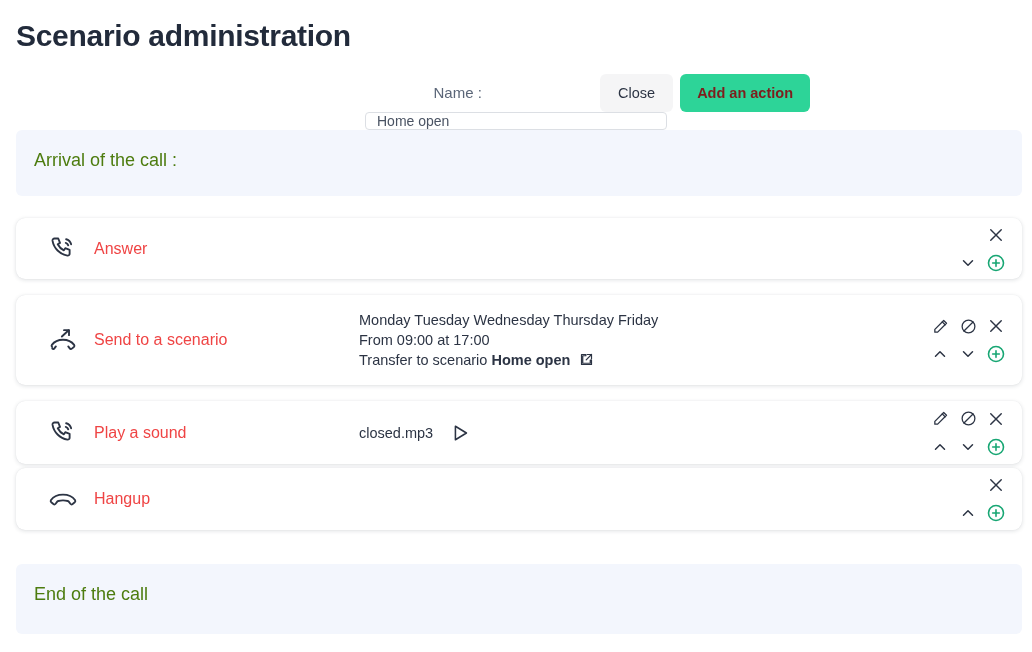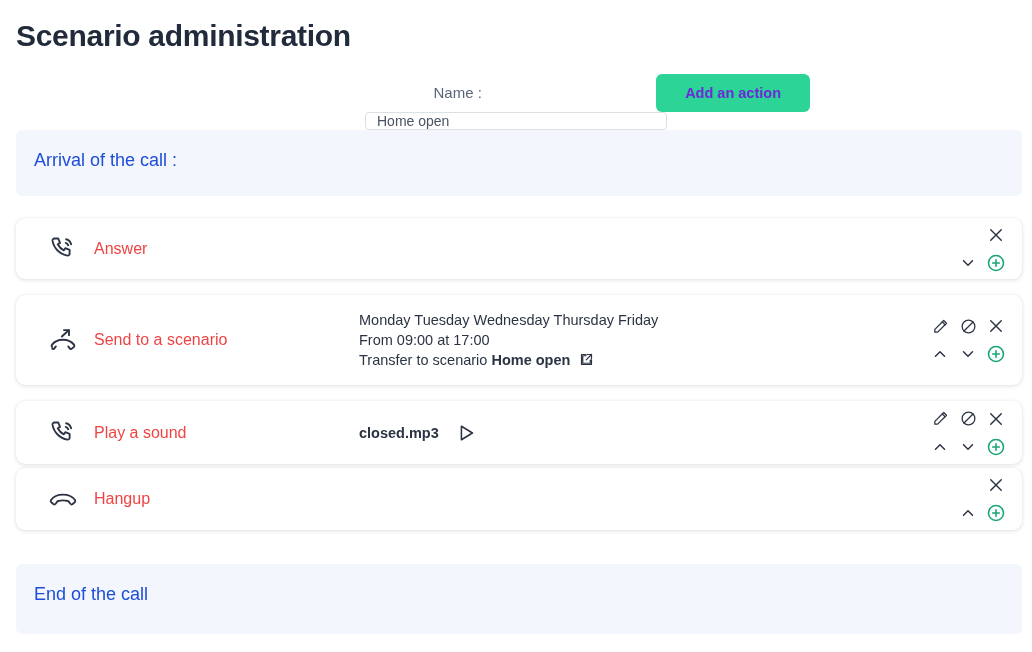--- a/index.html
+++ b/index.html
@@ -84,33 +84,33 @@
   }
 
   .btn-close {
     background: #f5f5f6;
     color: #2c3444;
     font-weight: normal;
   }
 
   .btn-primary {
     background: #2dd498;
-    color: #6d28d9;
+    color: #7f1d1d;
     font-weight: bold;
-    padding: 0 29px;
+    padding: 0 17px;
   }
 
   
   .banner {
     position: absolute;
     left: 16px;
     width: 1006px;
     background: #f3f6fd;
     border-radius: 6px;
-    color: #1d4ed8;
+    color: #4d7c0f;
     font-size: 18px;
     padding: 20px 18px;
   }
   .banner-arrival { top: 130px; height: 66px; }
   .banner-end { top: 564px; height: 70px; }
 
   
   .card {
     position: absolute;
     left: 16px;
@@ -156,21 +156,20 @@
   }
   .action-details .detail-line { display: block; }
   .detail-strong { font-weight: bold; }
 
   .sound-row {
     display: flex;
     align-items: center;
     gap: 16px;
     font-size: 14.5px;
     color: #2c3444;
-    font-weight: bold;
   }
 
   .play-btn {
     background: none;
     border: none;
     padding: 0;
     cursor: pointer;
     display: flex;
     align-items: center;
     color: #2c3444;
@@ -226,20 +225,21 @@
 <div class="page">
 
   <div class="page-title">Scenario administration</div>
 
   <div class="name-row">
     <div class="name-label">Name :</div>
     <input class="name-input" type="text" value="Home open" style="">
   </div>
 
   <div class="header-buttons">
+    <button class="btn btn-close">Close</button>
     <button class="btn btn-primary">Add an action</button>
   </div>
 
   <div class="banner banner-arrival">Arrival of the call :</div>
 
   <div class="card card-answer">
     <div class="card-inner">
       <span class="action-icon">
         <svg width="30" height="30" viewBox="0 0 24 24" fill="none" stroke="currentColor" stroke-width="1.5" stroke-linecap="round" stroke-linejoin="round">
           <path d="M5.2 3.6h3l1.4 3.5-1.8 1.1a11 11 0 0 0 4.9 4.9l1.1-1.8 3.5 1.4v3a1.6 1.6 0 0 1-1.7 1.6A14.6 14.6 0 0 1 3.6 5.3 1.6 1.6 0 0 1 5.2 3.6z"></path>

